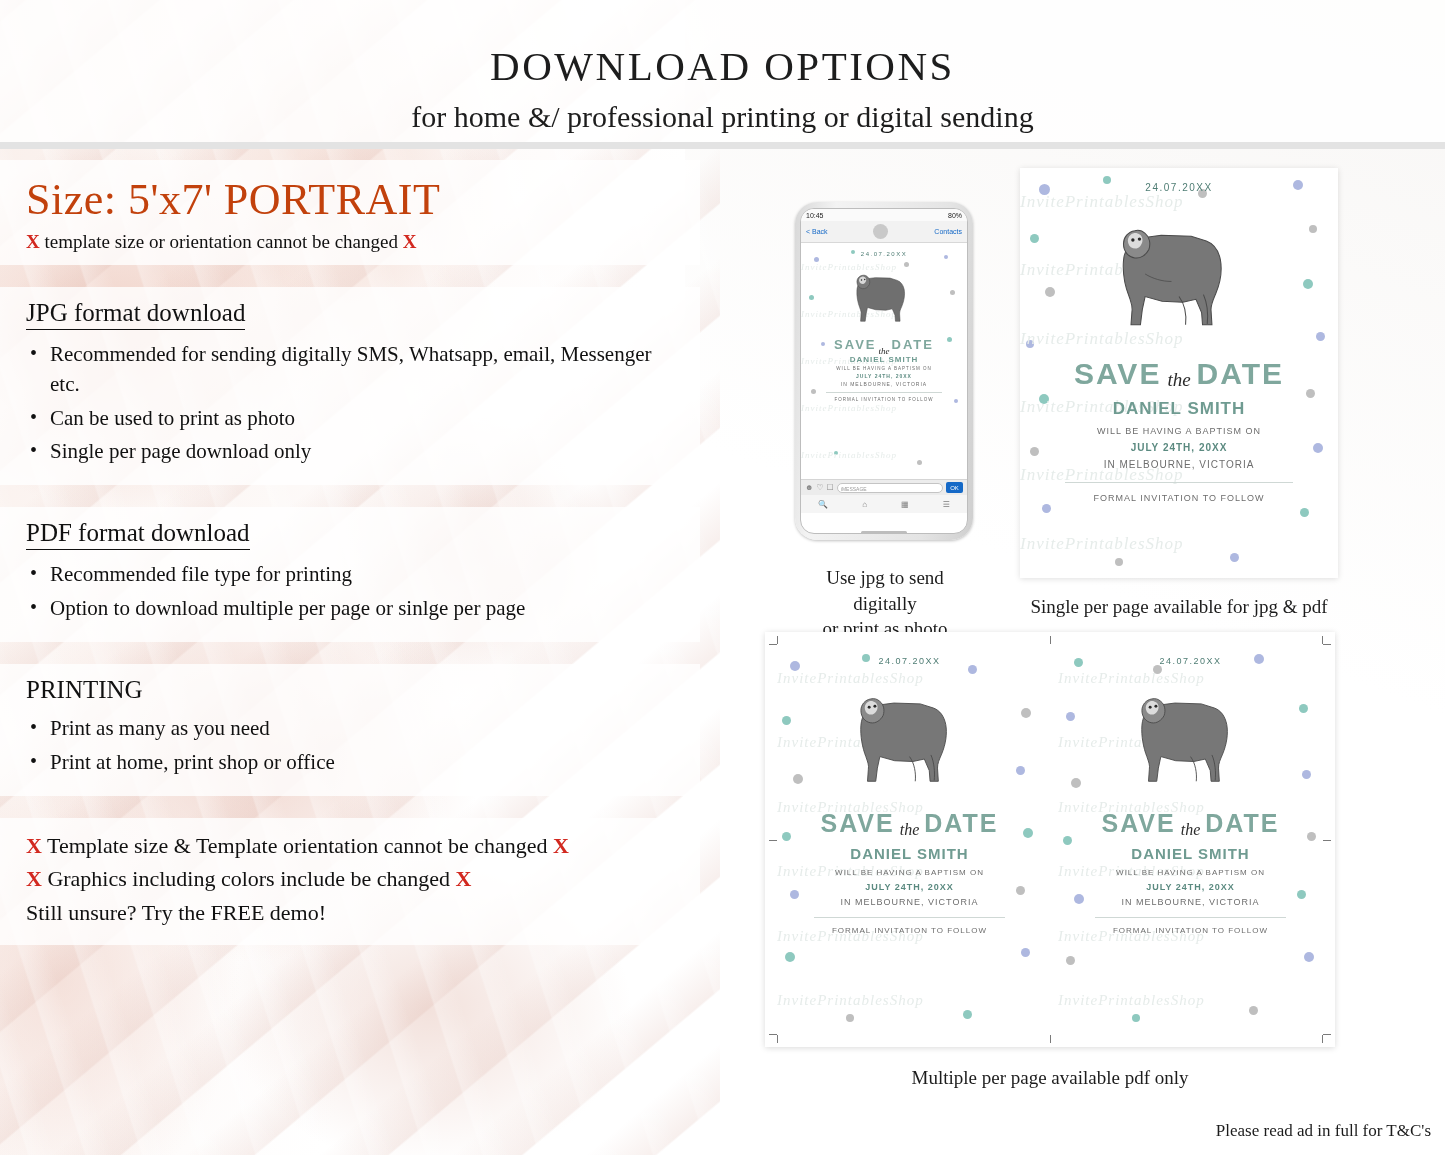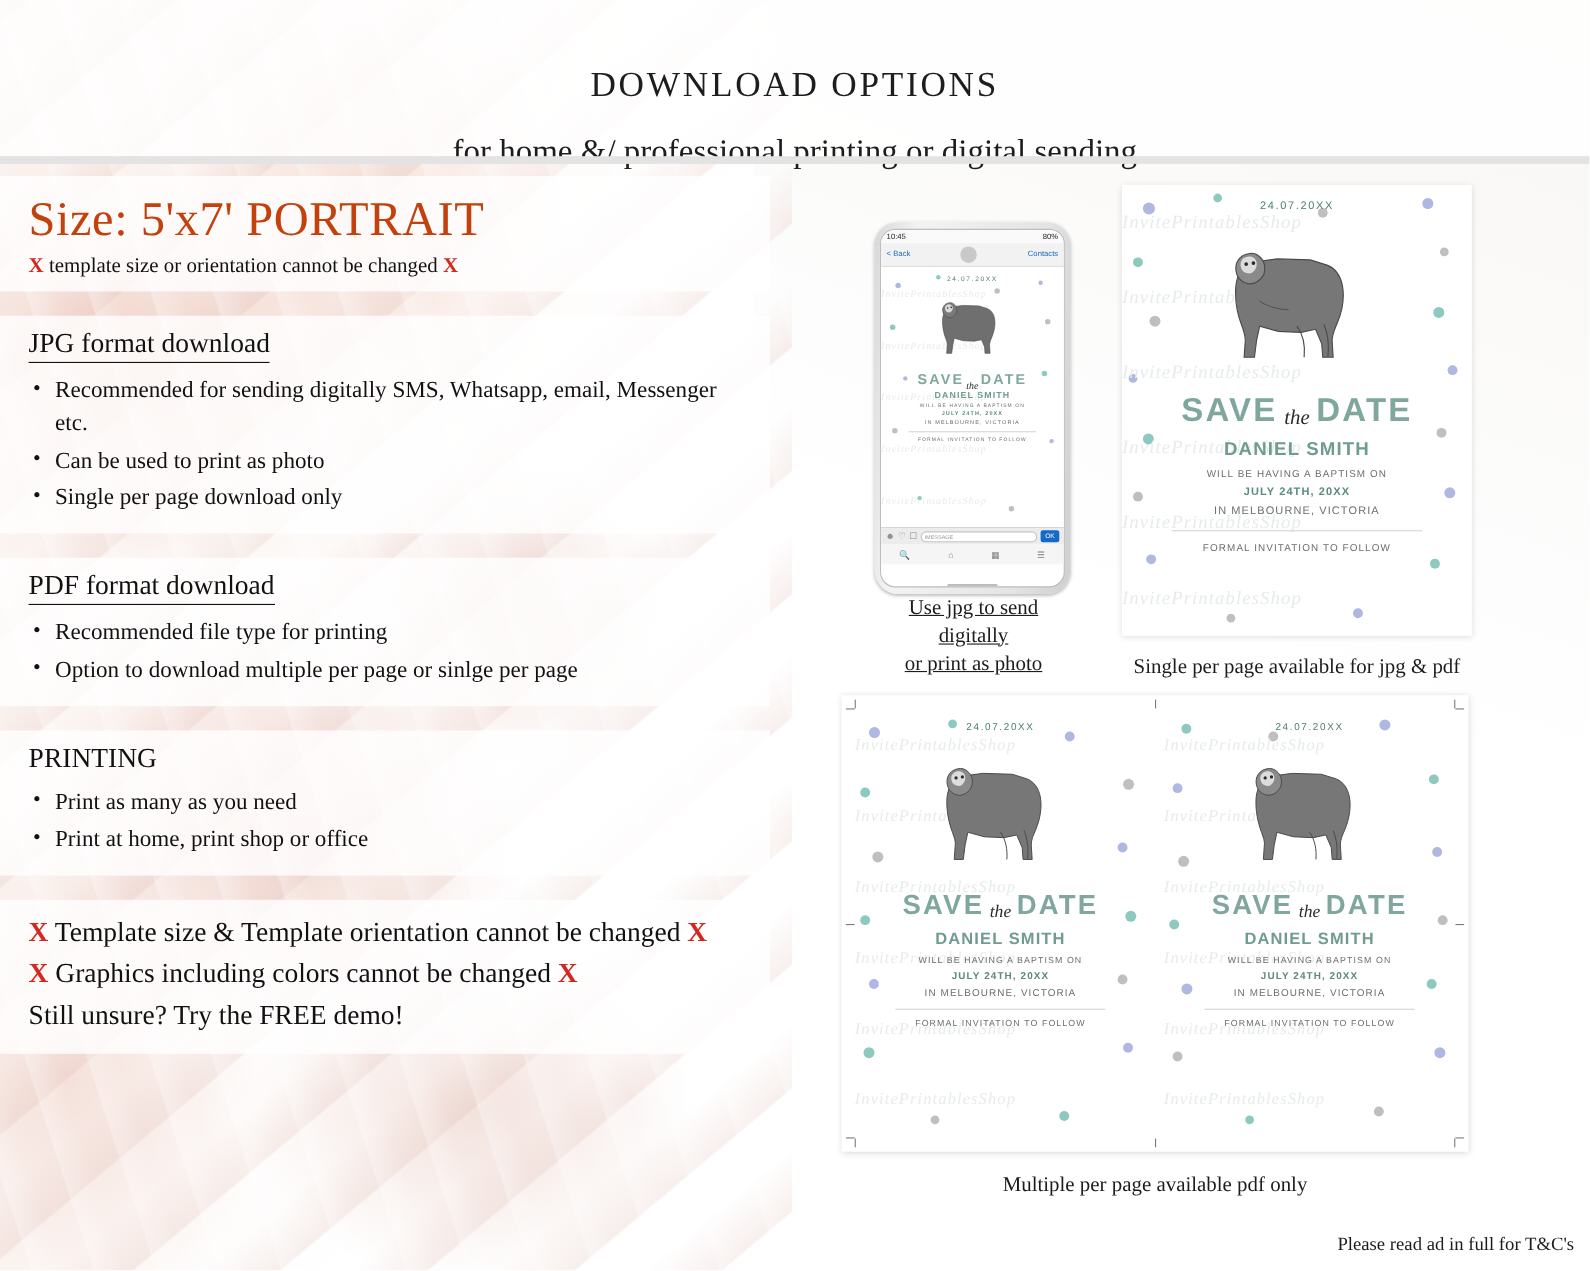--- a/index.html
+++ b/index.html
@@ -39,22 +39,22 @@
     z-index:0;
   }
 
   
   .header {
     position:absolute; left:0; top:0; width:1445px; height:142px;
     background:rgba(255,255,255,0.82);
     z-index:2; text-align:center;
   }
   .header h1 {
-    margin:16px; padding-top:42px;
-    font-size:32px; letter-spacing:2.5px; font-weight:400; color:#1d1d1d;
+    margin:0; padding-top:42px;
+    font-size:41px; letter-spacing:2.5px; font-weight:400; color:#1d1d1d;
   }
   .header h2 {
     margin:0; padding-top:10px;
     font-size:30px; font-weight:400; color:#1d1d1d;
   }
   .header-rule{
     position:absolute; left:0; top:142px; width:1445px; height:7px;
     background:#e3e3e3; z-index:2;
   }
 
@@ -78,21 +78,21 @@
   }
   .sec-title.u { border-bottom:1px solid #111; padding-bottom:2px; }
   ul.bullets { margin:0; padding:0; list-style:none; }
   ul.bullets li {
     font-size:21px; color:#111; line-height:1.42; margin:0 0 4px 0;
     padding-left:24px; position:relative;
   }
   ul.bullets li:before{
     content:"\2022"; position:absolute; left:4px; top:-1px; font-size:20px;
   }
-  .cannot-line { font-size:25px; color:#111; line-height:1.44; margin:0 0 2px 0; }
+  .cannot-line { font-size:22px; color:#111; line-height:1.44; margin:0 0 2px 0; }
   .cannot-title { font-size:24px; color:#111; margin:0 0 7px 4px; }
 
   
   .right-col { position:absolute; left:720px; top:150px; width:725px; height:1000px; z-index:3; }
 
   .caption { font-size:19px; color:#1c1c1c; text-align:center; line-height:1.35; }
 
   
   .phone-wrap { position:absolute; left:75px; top:52px; width:180px; }
   .phone {
@@ -238,21 +238,21 @@
   </div>
 
   <div class="panel">
     <div class="cannot-line">
       <span class="xmark">X</span>
       <span>Template size &amp; Template orientation cannot be changed</span>
       <span class="xmark">X</span>
     </div>
     <div class="cannot-line">
       <span class="xmark">X</span>
-      <span>Graphics including colors cannot be changed</span>
+      <span>Graphics including colors include be changed</span>
       <span class="xmark">X</span>
     </div>
     <div class="cannot-line">Still unsure? Try the FREE demo!</div>
   </div>
 
 </div>
 
 <div class="right-col">
 
   <div class="phone-wrap">
@@ -326,21 +326,21 @@
         </div>
         <div class="ph-icons">
           <span>🔍</span>
           <span>⌂</span>
           <span>▦</span>
           <span>☰</span>
         </div>
         <div class="ph-home"></div>
       </div>
     </div>
-    <div class="caption" style="margin-top:0;text-decoration:underline;">
+    <div class="caption" style="margin-top:25px;">
       <div>Use jpg to send digitally</div>
       <div>or print as photo</div>
     </div>
   </div>
 
   <div class="single-wrap">
     <div class="card single-card">
       <div class="dots">
         <span class="dot" style="left:6%;top:4%;width:11px;height:11px;background:#aeb8e0;"></span>
         <span class="dot" style="left:26%;top:2%;width:8px;height:8px;background:#8ec9bf;"></span>

